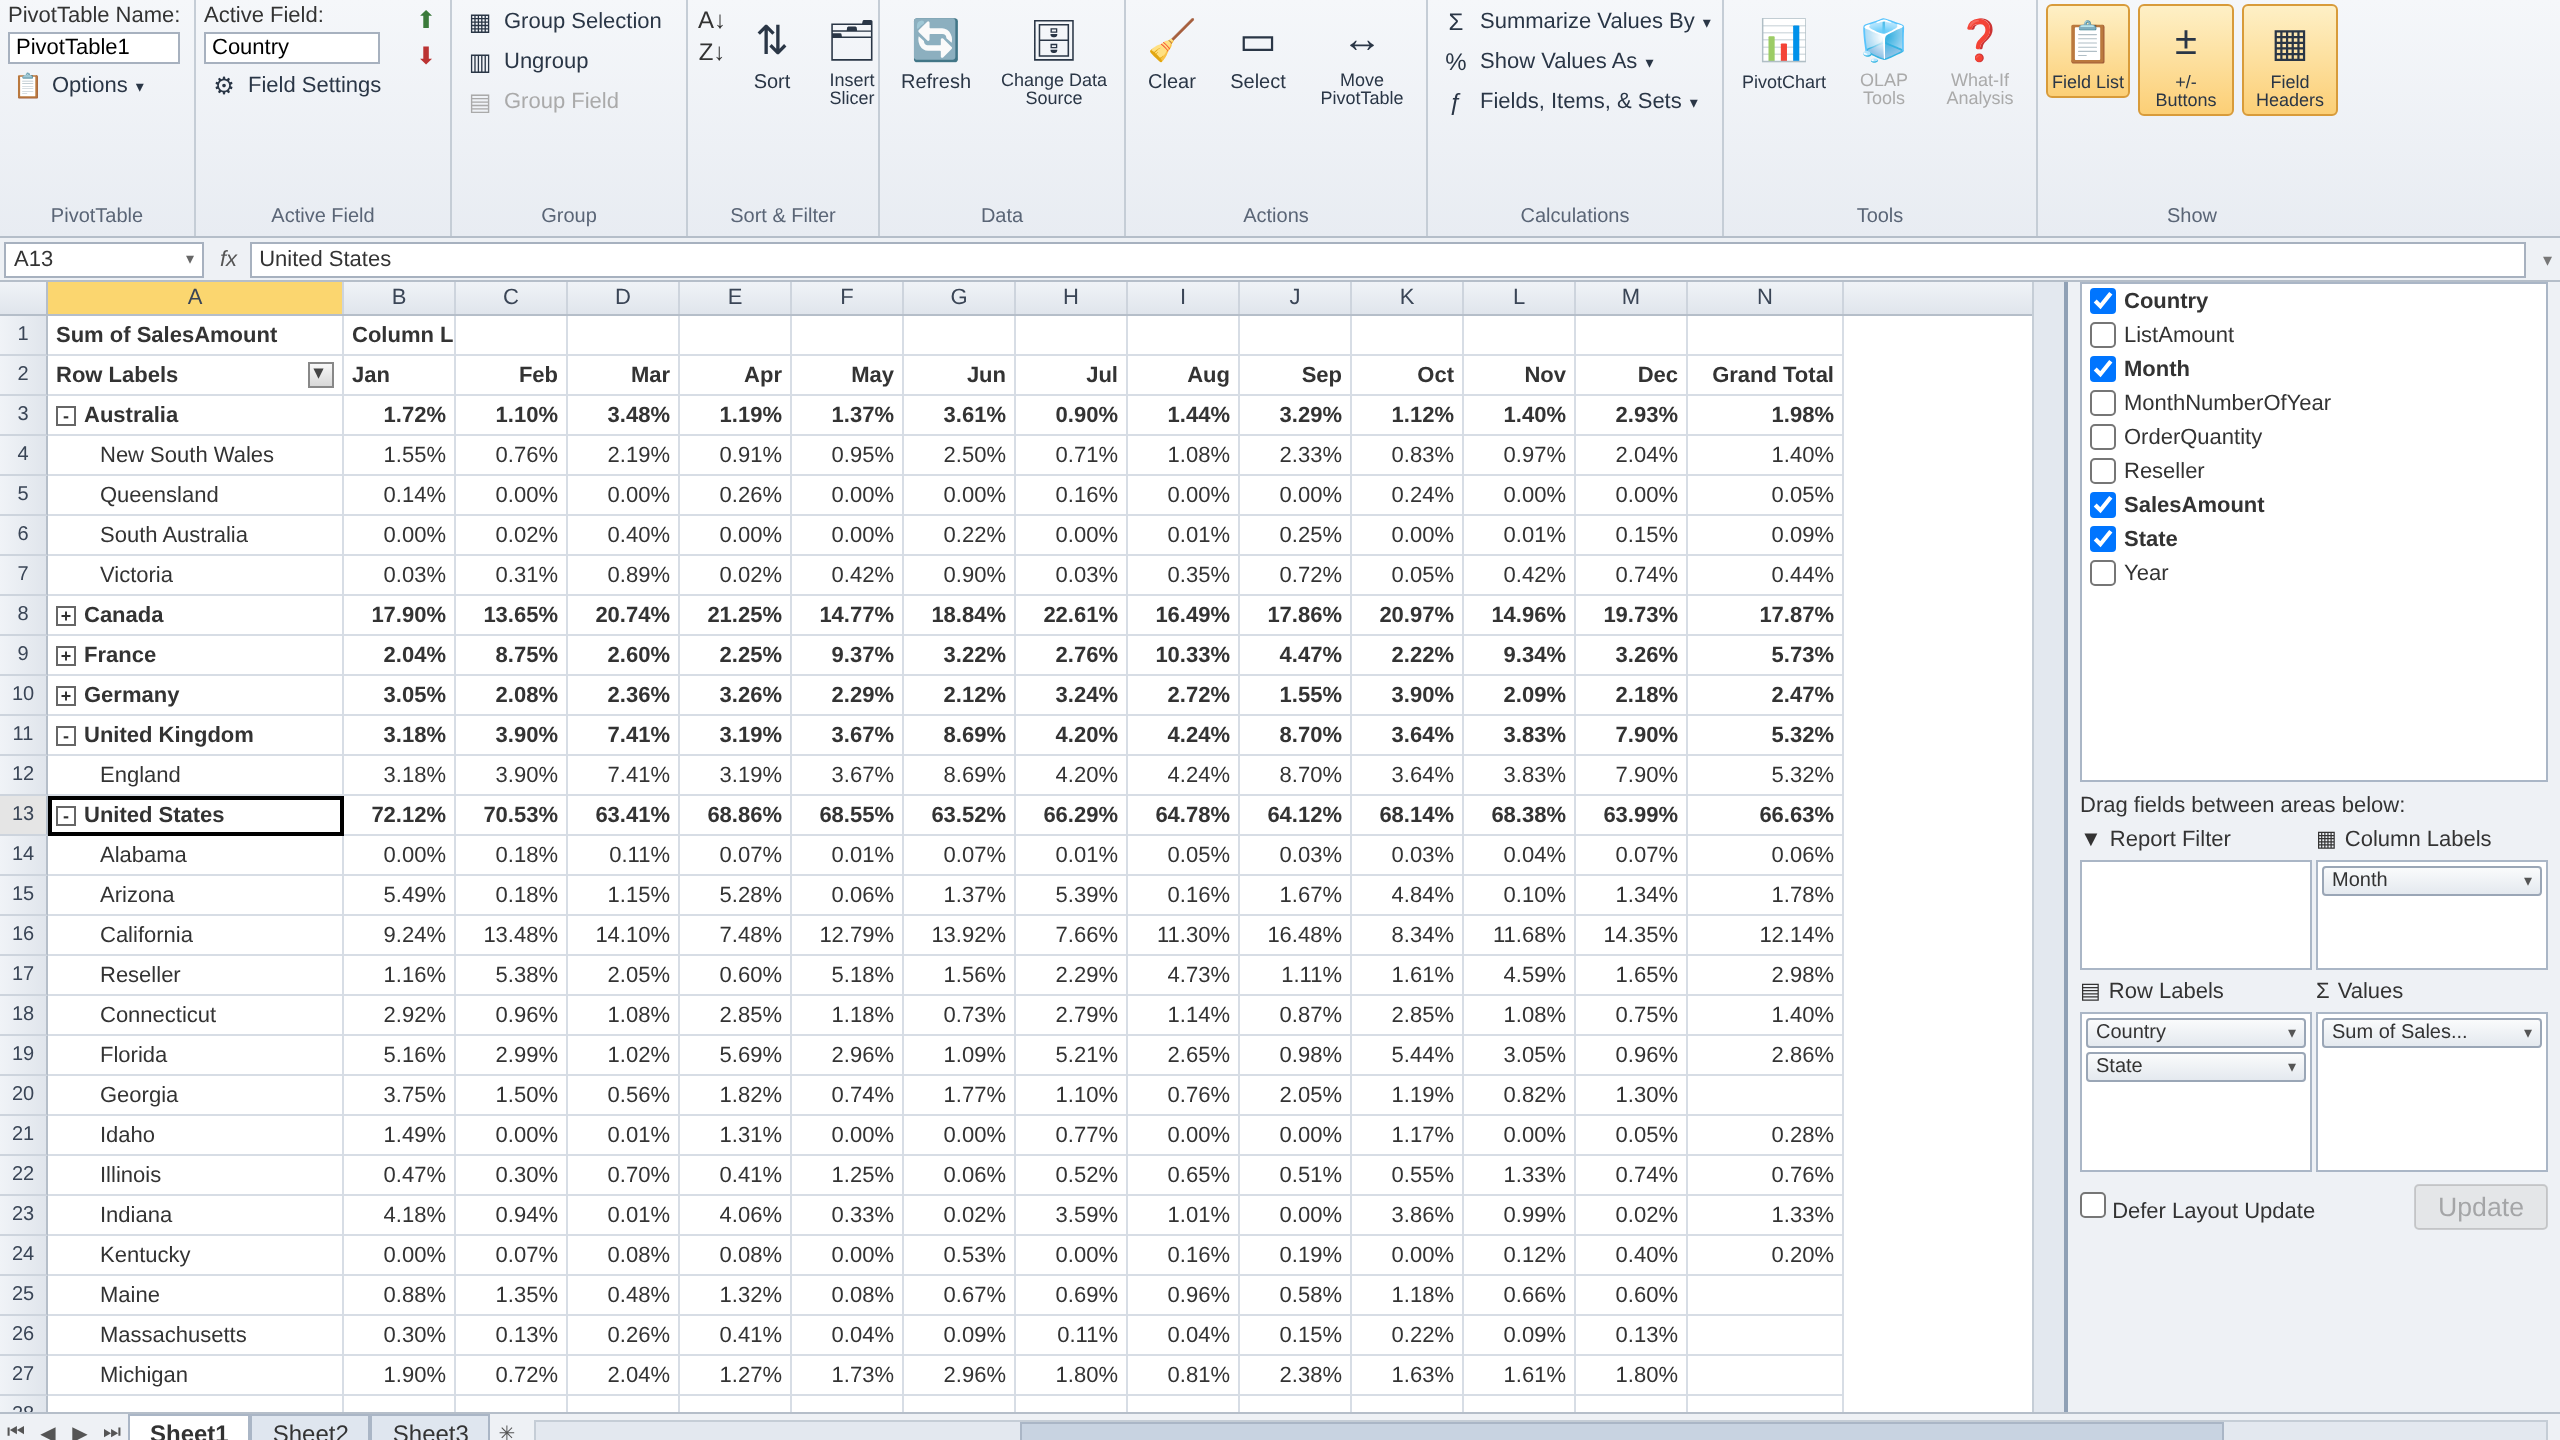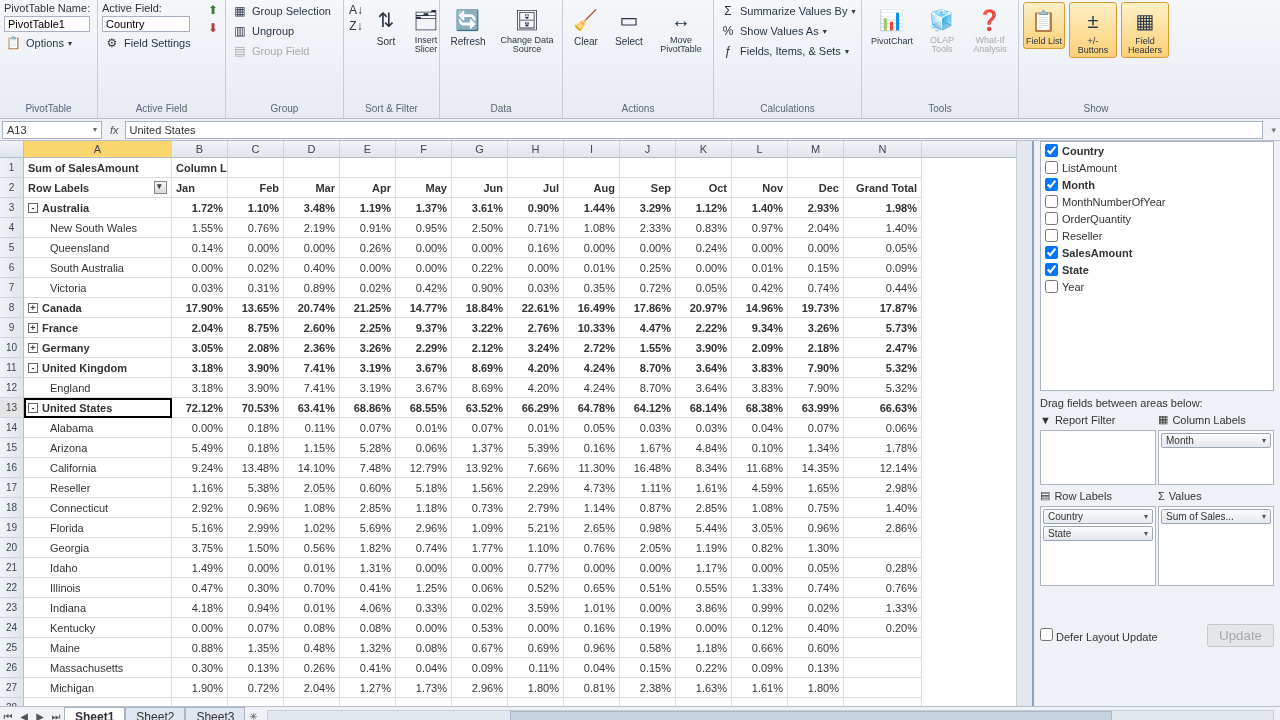--- a/index.html
+++ b/index.html
@@ -52,21 +52,21 @@
 .field-list { background: #fff; border: 1px solid #aab6c6; margin: 0 6px; height: 250px; overflow-y: auto; }
 .field-item { display: flex; align-items: center; gap: 4px; padding: 2px 4px; font-size: 11px; }
 .field-item input { width: 13px; height: 13px; }
 .field-item.bold label { font-weight: bold; }
 .areas-label { padding: 6px 6px 2px; font-size: 11px; }
 .areas { display: grid; grid-template-columns: 1fr 1fr; grid-template-rows: auto 55px auto 80px; gap: 2px; padding: 0 6px; }
 .area-hdr { font-size: 11px; display: flex; align-items: center; gap: 4px; padding: 2px 0; }
 .area-box { background: #fff; border: 1px solid #aab6c6; padding: 2px; overflow: hidden; }
 .area-field { background: linear-gradient(#fafbfc,#e4e9ef); border: 1px solid #9aa6b6; border-radius: 2px; padding: 1px 4px; font-size: 10px; margin-bottom: 2px; display: flex; justify-content: space-between; align-items: center; cursor: pointer; }
 .area-field::after { content: "▾"; font-size: 8px; color: #555; }
-.pane-footer { display: flex; align-items: center; justify-content: space-between; padding: 6px; margin-top: 32px; }
+.pane-footer { display: flex; align-items: center; justify-content: space-between; padding: 6px; }
 .pane-footer button { padding: 2px 10px; }
 
 
 .sheet-bar { height: 20px; display: flex; align-items: center; background: #eef1f5; border-top: 1px solid #b5bec9; }
 .nav-btn { width: 16px; height: 16px; display: flex; align-items: center; justify-content: center; color: #555; cursor: pointer; font-size: 10px; }
 .sheet-tab { padding: 2px 10px; border: 1px solid #aab6c6; border-bottom: none; background: #dfe6ef; font-size: 12px; cursor: pointer; border-radius: 0 0 3px 3px; margin-top: -1px; }
 .sheet-tab.active { background: #fff; font-weight: bold; }
 .hscroll-track { flex:1; margin: 0 6px; height:14px; background:#e3e8ef; border:1px solid #c5cdd6; position:relative; }
 .hscroll-thumb { position:absolute; left:24%; width:60%; height:100%; background:#c8d3e1; border:1px solid #aab6c6; }
 .status-bar { height: 20px; background: linear-gradient(#dfe6ef,#c8d3e1); display: flex; align-items: center; padding: 0 6px; font-size: 11px; color: #3a4556; justify-content: space-between; }

